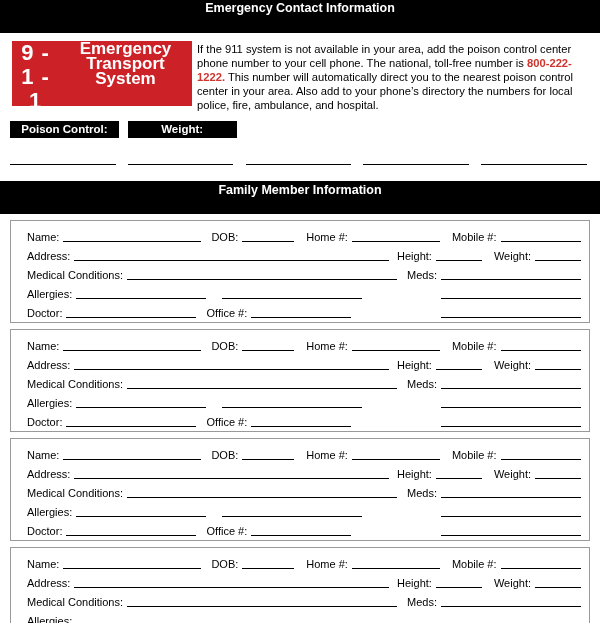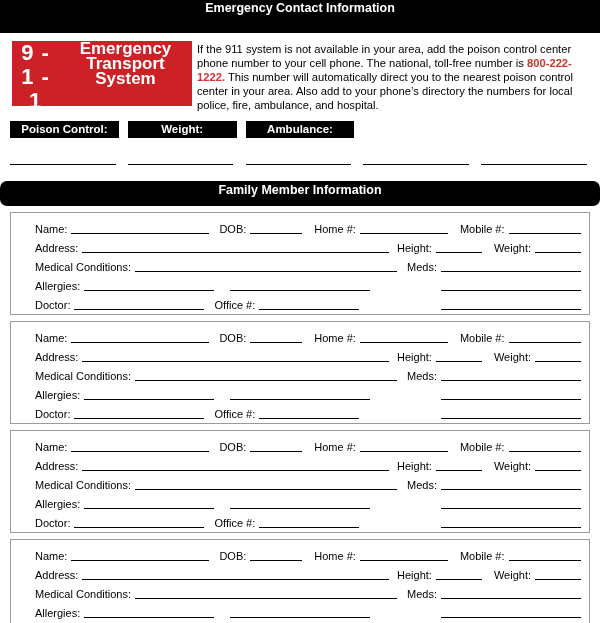--- a/index.html
+++ b/index.html
@@ -6,21 +6,21 @@
   html, body { margin: 0; padding: 0; }
   body {
     width: 600px; height: 623px; overflow: hidden;
     background: #ffffff; color: #000;
     font-family: "Liberation Sans", sans-serif;
   }
   .bar {
     background: #000; color: #fff; font-weight: bold; text-align: center;
   }
   #top-bar { margin-top: 0; height: 33px; line-height: 17px; font-size: 12.5px; }
-  #family-bar { margin-top: 16px; height: 25px; line-height: 19px; font-size: 12.5px; border-radius: 7px; }
+  #family-bar { margin-top: 16px; height: 33px; line-height: 19px; font-size: 12.5px; }
 
   .emergency-section { display: flex; margin: 8px 12px 0 12px; align-items: flex-start; }
   .nine11 {
     flex: none; width: 180px; height: 65px; background: #CB2127; color: #fff;
     font-weight: bold; text-align: center;
     display: flex; flex-direction: row; justify-content: center;
   }
   .nine11 .num { font-size: 22px; line-height: 24px; letter-spacing: 1px; }
   .nine11 .words { font-size: 11px; line-height: 13px; }
   .nine11 .system { font-size: 17px; line-height: 15px; }
@@ -35,21 +35,21 @@
   .contacts-lines { margin-top: 26px; }
   .contact-label {
     background: #000; color: #fff; font-weight: bold; font-size: 11.5px;
     height: 17px; line-height: 17px; text-align: center; white-space: nowrap; overflow: hidden;
   }
   .contact-line { width: 97%; height: 0; border-bottom: 1.5px solid #000; }
 
   #members { margin-top: 6px; }
   .member-box {
     margin: 0 10px 6px 10px; border: 1px solid #9a9a9a;
-    padding: 4px 8px 2px 24px; background: #fff;
+    padding: 4px 8px 2px 16px; background: #fff;
   }
   .row { display: flex; align-items: flex-end; height: 19px; font-size: 11px; }
   .lbl { flex: none; white-space: nowrap; margin-right: 4px; padding-bottom: 1px; }
   .wline { flex: none; height: 0; border-bottom: 1.5px solid #000; align-self: flex-end; margin-bottom: 2px; }
   .wflex { flex: 1; }
   .w138 { width: 138px; } .w52 { width: 52px; } .w88 { width: 88px; }
   .w46 { width: 46px; } .w140 { width: 140px; } .w130 { width: 130px; } .w100 { width: 100px; }
   .sp8 { flex: none; width: 8px; } .sp10 { flex: none; width: 10px; }
   .sp12 { flex: none; width: 12px; } .sp16 { flex: none; width: 16px; }
   .spflex { flex: 1; }
@@ -63,21 +63,20 @@
   <div class="nine11">
     <div class="num">9 - 1 - 1</div>
     <div class="system">Emergency Transport System</div>
   </div>
   <div class="info"><span>If the 911 system is not available in your area, add the poison control center phone number to your cell phone. The national, toll-free number is </span><span class="phone">800-222-1222.</span><span> This number will automatically direct you to the nearest poison control center in your area. Also add to your phone’s directory the numbers for local police, fire, ambulance, and hospital.</span></div>
 </div>
 
 <div id="contacts-grid" class="contacts-grid">
     <div class="contact-label">Poison Control:</div>
     <div class="contact-label">Weight:</div>
-    <div class="contact-label">Ambulance:</div>
   </div>
 <div id="contacts-lines" class="contacts-lines">
     <div>
       <div class="contact-line"></div>
     </div>
     <div>
       <div class="contact-line"></div>
     </div>
     <div>
       <div class="contact-line"></div>

